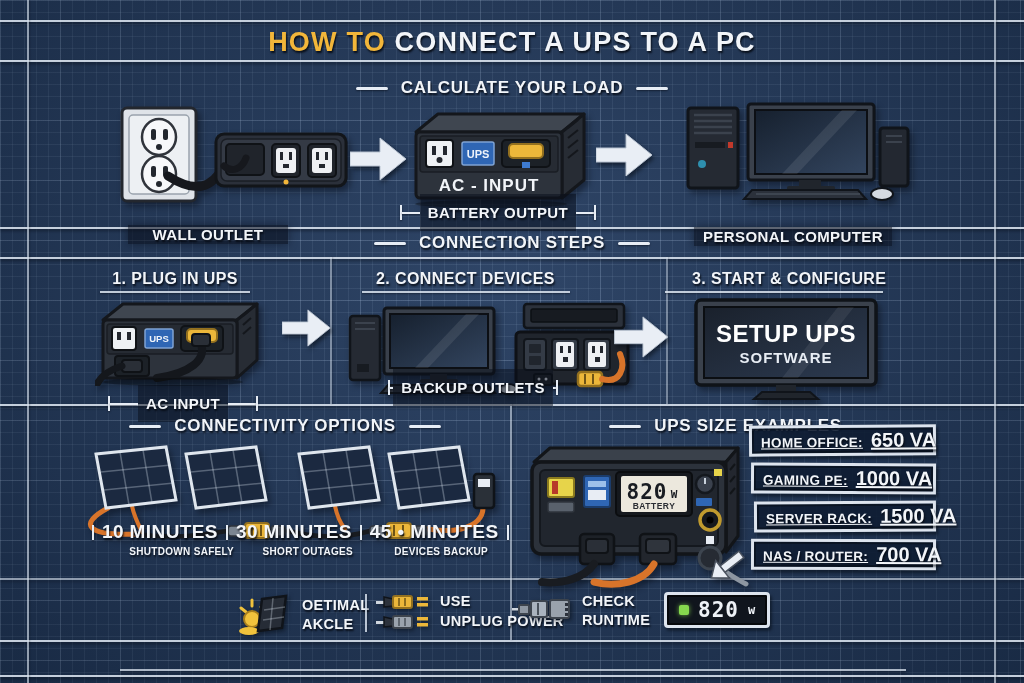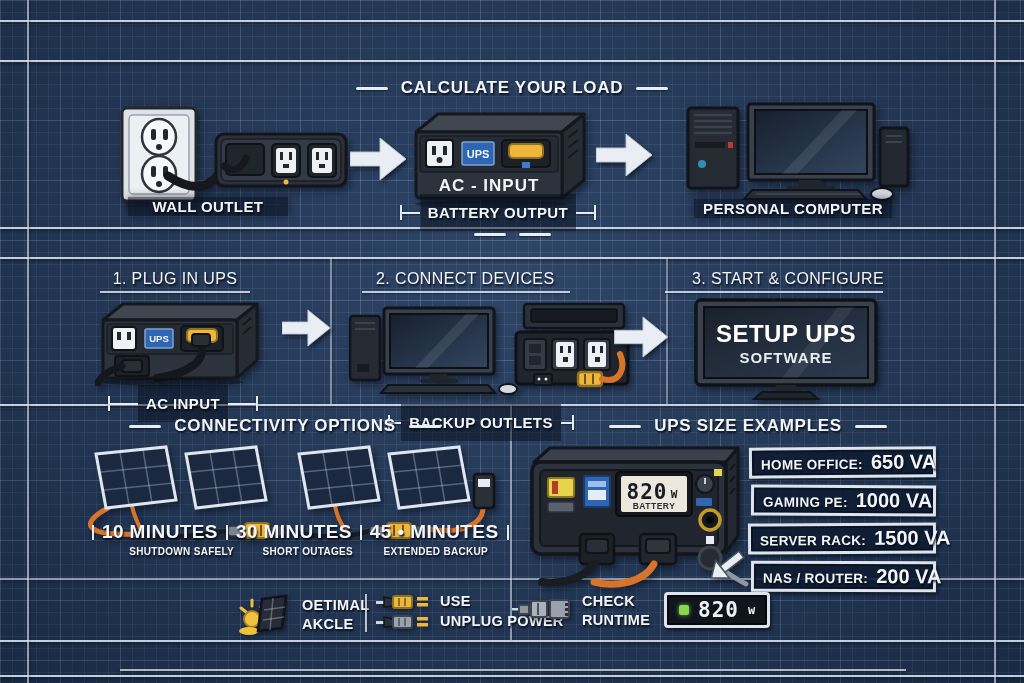--- a/index.html
+++ b/index.html
@@ -15,32 +15,32 @@
       linear-gradient(90deg, rgba(170,200,235,0.10) 1px, transparent 1px);
     background-size:100% 100%, 60px 60px, 60px 60px, 12px 12px, 12px 12px;
   }
   .hline{position:absolute;left:0;right:0;height:2px;background:#dce5f0;opacity:.88;box-shadow:0 2px 3px rgba(4,8,16,.55);}
   .vline{position:absolute;width:2px;background:#d4deea;opacity:.65;box-shadow:1px 0 2px rgba(4,8,16,.4);}
   .shadowtext{text-shadow:1px 2px 2px rgba(3,7,14,.85);}
   .page-title{position:absolute;top:27px;left:0;right:0;text-align:center;font-size:27px;font-weight:800;letter-spacing:1.2px;}
   .page-title .hl{color:#f2b63a;}
   .sec-header{position:absolute;display:flex;align-items:center;justify-content:center;gap:13px;font-weight:800;font-size:17px;letter-spacing:.7px;}
   .dash{width:32px;height:3px;background:#e7edf5;border-radius:2px;box-shadow:0 1px 2px rgba(4,8,16,.5);flex:0 0 auto;}
-  .fig-label{position:absolute;text-align:center;font-weight:800;font-size:15px;letter-spacing:.4px;background:rgba(7,13,26,.55);padding:1px 6px;box-shadow:0 0 8px rgba(7,13,26,.5);}
+  .fig-label{position:absolute;text-align:center;font-weight:800;font-size:15px;letter-spacing:.4px;background:rgba(7,13,26,.55);padding:1px 6px;box-shadow:0 0 8px rgba(7,13,26,.5);margin-top:28px;}
   .measure{position:absolute;display:flex;align-items:center;}
   .tick{width:2px;height:15px;background:#e7edf5;flex:0 0 auto;box-shadow:0 1px 2px rgba(4,8,16,.5);}
   .mseg{height:2px;background:#e7edf5;flex:1;box-shadow:0 1px 2px rgba(4,8,16,.5);}
   .mtext{font-weight:800;font-size:15px;letter-spacing:.4px;background:rgba(7,13,26,.5);padding:10px 8px;white-space:nowrap;}
-  .step-title{position:absolute;font-weight:400;font-size:16px;text-align:center;letter-spacing:.4px;white-space:nowrap;}
+  .step-title{position:absolute;font-weight:700;font-size:16px;text-align:center;letter-spacing:.4px;white-space:nowrap;}
   .step-underline{position:absolute;height:2px;background:#dce5f0;opacity:.85;box-shadow:0 1px 2px rgba(4,8,16,.5);}
   .arrow-svg{position:absolute;filter:drop-shadow(2px 3px 2px rgba(4,9,17,.55));}
   .fig-svg{position:absolute;filter:drop-shadow(3px 4px 3px rgba(4,9,17,.45));}
   .minute-time{font-weight:800;font-size:19px;letter-spacing:.4px;white-space:nowrap;padding:0 8px;}
   .minute-cap{position:absolute;text-align:right;font-weight:800;font-size:10px;letter-spacing:.3px;white-space:nowrap;}
-  .sizes-col{position:absolute;left:746px;top:447px;width:190px;}
+  .sizes-col{position:absolute;left:746px;top:425px;width:190px;text-decoration:underline;}
   .size-box{display:flex;align-items:baseline;gap:8px;border:3px solid #dde4ee;background:rgba(14,27,49,.88);
     box-shadow:inset 0 0 0 2px rgba(4,9,18,.5), 2px 3px 3px rgba(4,9,18,.5);padding:1px 9px;margin-bottom:7px;}
   .size-name{font-size:13.5px;font-weight:800;letter-spacing:.3px;white-space:nowrap;}
   .size-value{font-size:20px;font-weight:800;white-space:nowrap;}
   .legend-text{position:absolute;font-size:14.5px;font-weight:800;line-height:1.3;letter-spacing:.3px;}
   .legend-icon{position:absolute;filter:drop-shadow(2px 2px 2px rgba(4,9,17,.5));}
   .meter{position:absolute;left:664px;top:592px;display:flex;align-items:center;gap:9px;border:3px solid #dde4ee;border-radius:4px;
     background:#10151d;padding:3px 12px;box-shadow:inset 0 0 0 2px rgba(0,0,0,.6), 2px 3px 3px rgba(4,9,18,.5);}
   .meter-led{width:10px;height:10px;border-radius:2px;background:#86d94e;box-shadow:0 0 5px rgba(134,217,78,.8);}
   .meter-text{font-family:"DejaVu Sans Mono",monospace;font-weight:700;font-size:21px;letter-spacing:1px;color:#eef2f7;}
@@ -60,20 +60,24 @@
   <div class="hline" style="top:404px"></div>
   <div class="hline" style="top:578px;opacity:.6"></div>
   <div class="hline" style="top:640px"></div>
   <div class="hline" style="top:675px"></div>
   <div class="vline" style="left:27px;top:0;height:683px"></div>
   <div class="vline" style="left:994px;top:0;height:683px"></div>
   <div class="vline" style="left:330px;top:257px;height:147px;opacity:.5"></div>
   <div class="vline" style="left:666px;top:257px;height:147px;opacity:.45"></div>
   <div class="vline" style="left:510px;top:404px;height:236px;opacity:.6"></div>
 
+  <div class="page-title shadowtext">
+    <span class="hl">HOW TO</span>
+    <span>CONNECT A UPS TO A PC</span>
+  </div>
 
   <div class="sec-header shadowtext" style="left:312px;width:400px;top:78px">
     <div class="dash"></div>
     <span>CALCULATE YOUR LOAD</span>
     <div class="dash"></div>
   </div>
 
   <svg class="fig-svg" style="left:118px;top:106px" width="232" height="100" viewBox="0 0 232 100">
     <rect x="4" y="2" width="74" height="93" rx="5" fill="#dfe3e8" stroke="#23272e" stroke-width="3"></rect>
     <rect x="11" y="9" width="60" height="79" rx="4" fill="#edf0f3" stroke="#9aa3ad" stroke-width="1.5"></rect>
@@ -165,20 +169,21 @@
     <line x1="74" y1="94" x2="178" y2="94" stroke="#454d59" stroke-width="1.5"></line>
     <ellipse cx="200" cy="94" rx="11" ry="6" fill="#d5dae1" stroke="#10141a" stroke-width="2"></ellipse>
     <rect x="198" y="28" width="28" height="58" rx="3" fill="#232831" stroke="#10141a" stroke-width="3"></rect>
     <line x1="204" y1="36" x2="220" y2="36" stroke="#3b424d" stroke-width="2"></line>
     <line x1="204" y1="42" x2="220" y2="42" stroke="#3b424d" stroke-width="2"></line>
   </svg>
   <div class="fig-label shadowtext" style="left:694px;top:199px;width:186px">PERSONAL COMPUTER</div>
 
   <div class="sec-header shadowtext" style="left:332px;width:360px;top:233px">
     <div class="dash"></div>
+    <span>CONNECTION STEPS</span>
     <div class="dash"></div>
   </div>
 
   <div class="step-title shadowtext" style="left:110px;width:130px;top:270px">1. PLUG IN UPS</div>
   <div class="step-underline" style="left:100px;width:150px;top:291px"></div>
   <svg class="fig-svg" style="left:95px;top:294px" width="168" height="92" viewBox="0 0 168 92">
     <polygon points="8,26 28,10 162,10 142,26" fill="#3f4650" stroke="#14171c" stroke-width="3" stroke-linejoin="round"></polygon>
     <polygon points="142,26 162,10 162,66 142,84" fill="#272c34" stroke="#14171c" stroke-width="3" stroke-linejoin="round"></polygon>
     <line x1="148" y1="22" x2="156" y2="15" stroke="#14171c" stroke-width="2"></line>
     <line x1="148" y1="31" x2="156" y2="24" stroke="#14171c" stroke-width="2"></line>
@@ -248,21 +253,21 @@
       <rect x="252" y="50" width="3" height="7" fill="#23272e"></rect>
     <rect x="247" y="61" width="5" height="5" fill="#23272e"></rect>
     <rect x="186" y="78" width="18" height="11" rx="2" fill="#20242b" stroke="#0f1216" stroke-width="2"></rect>
     <circle cx="191" cy="83" r="1.5" fill="#e8edf4"></circle>
       <circle cx="198" cy="83" r="1.5" fill="#e8edf4"></circle>
     <rect x="230" y="76" width="24" height="14" rx="3" fill="#ecb73a" stroke="#93701f" stroke-width="2.5"></rect>
     <line x1="237" y1="78" x2="237" y2="88" stroke="#6e5417" stroke-width="2"></line>
     <line x1="245" y1="78" x2="245" y2="88" stroke="#6e5417" stroke-width="2"></line>
     <path d="M254 83 C 272 88, 278 72, 272 58" fill="none" stroke="#d8742a" stroke-width="6" stroke-linecap="round"></path>
   </svg>
-  <div class="measure shadowtext" style="left:388px;top:404px;width:186px">
+  <div class="measure shadowtext" style="left:388px;top:369px;width:170px">
     <div class="tick"></div>
     <div class="mseg"></div>
     <div class="mtext">BACKUP OUTLETS</div>
     <div class="mseg"></div>
     <div class="tick"></div>
   </div>
 
   <svg class="arrow-svg" style="left:614px;top:315px" width="56" height="44" viewBox="0 0 58 46">
     <polygon points="0,16 30,16 30,2 56,23 30,44 30,30 0,30" fill="#e9eef5" stroke="#b9c3d1" stroke-width="1"></polygon>
   </svg>
@@ -354,21 +359,21 @@
     <div class="minute-time">30 MINUTES</div>
     <div class="mseg"></div>
     <div class="tick"></div>
     <div class="mseg"></div>
     <div class="minute-time">45 • MINUTES</div>
     <div class="mseg"></div>
     <div class="tick"></div>
   </div>
   <div class="minute-cap shadowtext" style="left:104px;width:130px;top:546px">SHUTDOWN SAFELY</div>
   <div class="minute-cap shadowtext" style="left:243px;width:110px;top:546px">SHORT OUTAGES</div>
-  <div class="minute-cap shadowtext" style="left:358px;width:130px;top:546px">EXTENDED BACKUP</div>
+  <div class="minute-cap shadowtext" style="left:358px;width:130px;top:546px">DEVICES BACKUP</div>
 
   <div class="sec-header shadowtext" style="left:593px;width:310px;top:416px">
     <div class="dash"></div>
     <span>UPS SIZE EXAMPLES</span>
     <div class="dash"></div>
   </div>
 
   <svg class="fig-svg" style="left:524px;top:440px" width="227" height="148" viewBox="0 0 227 148">
     <polygon points="10,22 26,8 214,8 202,22" fill="#3a414b" stroke="#121519" stroke-width="3" stroke-linejoin="round"></polygon>
     <polygon points="202,22 214,8 214,96 202,112" fill="#23272f" stroke="#121519" stroke-width="3" stroke-linejoin="round"></polygon>
@@ -411,27 +416,27 @@
 
   <div class="sizes-col">
     <div class="size-box shadowtext" style="margin-left:3px;transform:rotate(-0.4deg)">
       <span class="size-name">HOME OFFICE:</span>
       <span class="size-value">650 VA</span>
     </div>
     <div class="size-box shadowtext" style="margin-left:5px;transform:rotate(0.3deg)">
       <span class="size-name">GAMING PE:</span>
       <span class="size-value">1000 VA</span>
     </div>
-    <div class="size-box shadowtext" style="margin-left:2px;transform:rotate(-0.3deg)">
+    <div class="size-box shadowtext" style="margin-left:8px;transform:rotate(-0.3deg)">
       <span class="size-name">SERVER RACK:</span>
       <span class="size-value">1500 VA</span>
     </div>
     <div class="size-box shadowtext" style="margin-left:5px;transform:rotate(0.2deg)">
       <span class="size-name">NAS / ROUTER:</span>
-      <span class="size-value">200 VA</span>
+      <span class="size-value">700 VA</span>
     </div>
   </div>
 
   <svg class="legend-icon" style="left:238px;top:592px" width="56" height="44" viewBox="0 0 56 44">
     <line x1="14" y1="8" x2="14" y2="14" stroke="#f0c23c" stroke-width="3" stroke-linecap="round"></line>
     <line x1="3" y1="16" x2="8" y2="20" stroke="#f0c23c" stroke-width="3" stroke-linecap="round"></line>
     <line x1="26" y1="10" x2="23" y2="15" stroke="#f0c23c" stroke-width="3" stroke-linecap="round"></line>
     <circle cx="14" cy="27" r="8" fill="#f0c23c" stroke="#a87f1d" stroke-width="2"></circle>
     <ellipse cx="11" cy="39" rx="10" ry="4" fill="#f0c23c"></ellipse>
     <polygon points="24,7 48,4 44,36 20,39" fill="#262c36" stroke="#10141a" stroke-width="2.5"></polygon>

